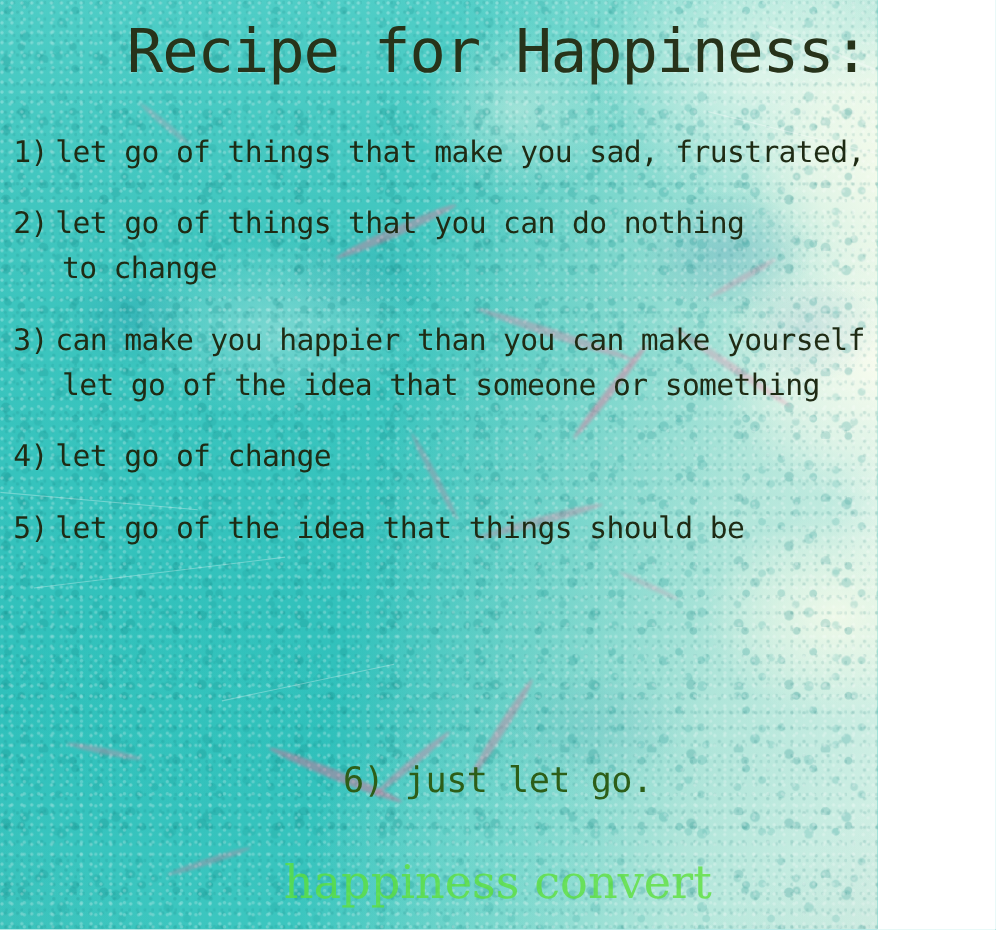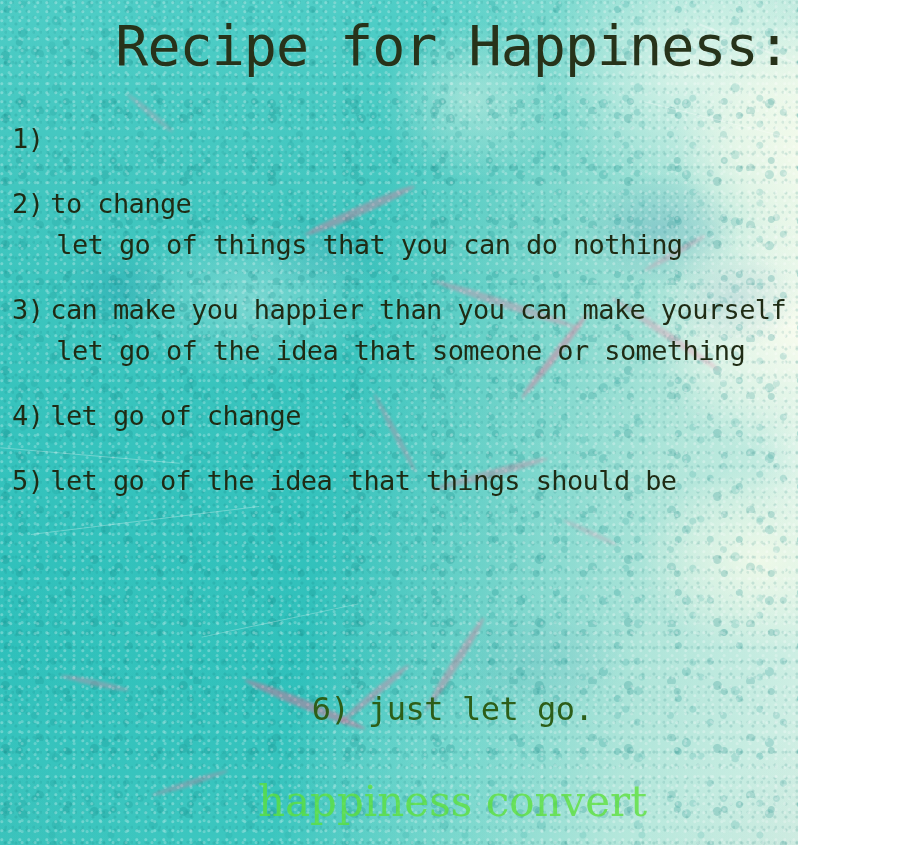--- a/index.html
+++ b/index.html
@@ -237,28 +237,29 @@
 
   <div id="content">
 
     <div id="title">Recipe for Happiness:</div>
 
     <div id="recipe-list">
 
       <div class="recipe-item">
         <span class="item-marker">1)</span>
         <span class="item-text">
+          <span class="item-line">let go of things that make you sad, frustrated,</span>
         </span>
       </div>
 
       <div class="recipe-item">
         <span class="item-marker">2)</span>
         <span class="item-text">
+          <span class="item-line">let go of things that you can do nothing</span>
           <span class="item-line">to change</span>
-          <span class="item-line">let go of things that you can do nothing</span>
         </span>
       </div>
 
       <div class="recipe-item">
         <span class="item-marker">3)</span>
         <span class="item-text">
           <span class="item-line">can make you happier than you can make yourself</span>
           <span class="item-line">let go of the idea that someone or something</span>
         </span>
       </div>

